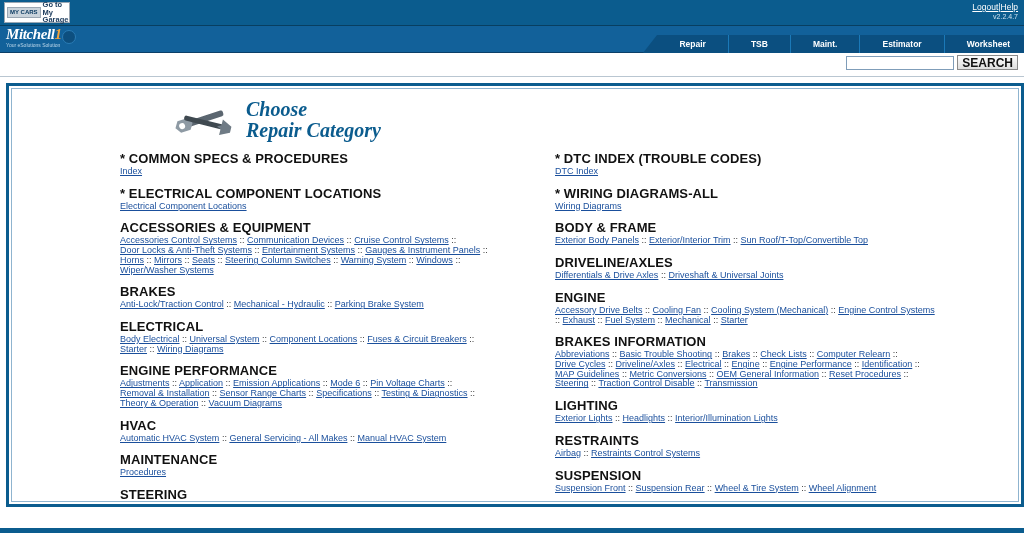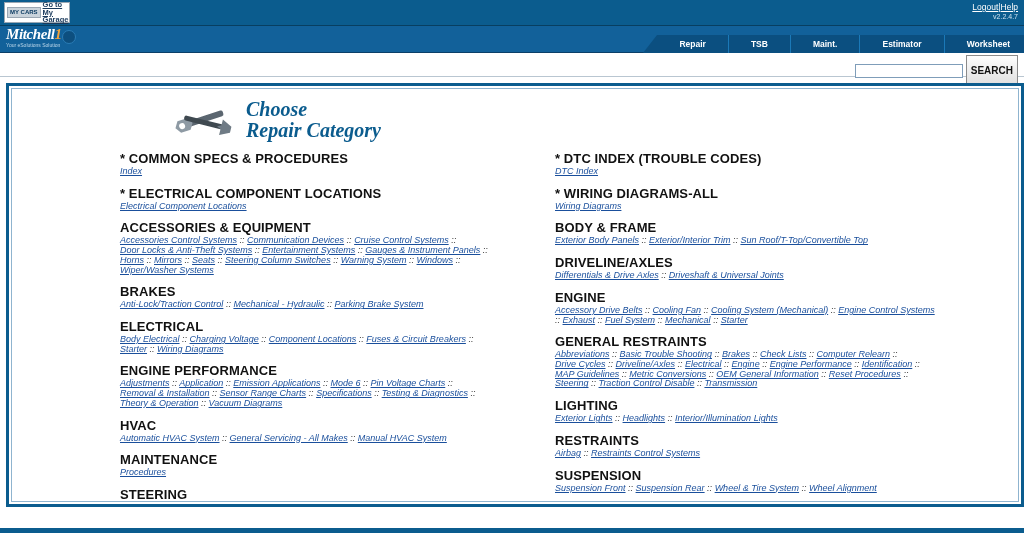--- a/index.html
+++ b/index.html
@@ -35,21 +35,21 @@
   .garage-btn .mycars {
     background: #c9d3db;
     color: #0b3a61;
     font-weight: bold;
     font-size: 6px;
     padding: 1px 2px;
     margin-right: 2px;
     border: 1px solid #9aa7b3;
     white-space: nowrap;
   }
-  .garage-btn .gl { font-weight: bold; font-size: 7.5px; text-decoration: underline; }
+  .garage-btn .gl { font-weight: bold; font-size: 7.5px; }
   .top-right {
     position: absolute; right: 6px; top: 2px;
     text-align: right;
     color: #ffffff;
     font-size: 8.5px;
   }
   .top-right a { color: #ffffff; text-decoration: underline; }
   .top-right .ver { font-size: 7px; color: #cfe2ef; display: block; margin-top: 1px; }
 
   
@@ -118,25 +118,25 @@
     display: flex; align-items: center;
   }
   .searchbox input {
     width: 108px; height: 14px;
     font-size: 9px;
     border: 1px solid #7f9db9;
     padding: 0 2px;
   }
   .searchbox .sbtn {
     margin-left: 3px;
-    height: 31px;
+    height: 15px;
     min-width: 40px;
     background: linear-gradient(#fdfdfd, #dfdfdf);
     border: 1px solid #8a8a8a;
-    font-size: 10px;
+    font-size: 12px;
     font-weight: bold;
     color: #111111;
     display: flex; align-items: center; justify-content: center;
     padding: 0 4px;
     cursor: pointer;
   }
 
   
   .page {
     position: relative;
@@ -179,21 +179,20 @@
     font-size: 13px;
     font-weight: bold;
     color: #111111;
     margin-bottom: 1px;
     letter-spacing: 0.1px;
   }
   .grp-links {
     font-size: 9px;
     line-height: 1.08;
     max-width: 380px;
-    font-style: italic;
   }
   .grp-links a { white-space: nowrap; }
   .sep2 { color: #333333; }
   .bottom-strip {
     position: absolute; left: 0; right: 0; bottom: 0;
     height: 5px; background: #0b5c8e;
   }
 </style>
 </head>
 <body>
@@ -268,21 +267,21 @@
           <div class="grp">
             <div class="grp-head">ACCESSORIES &amp; EQUIPMENT</div>
             <div class="grp-links"><a>Accessories Control Systems</a><span class="sep2"> :: </span><a>Communication Devices</a><span class="sep2"> :: </span><a>Cruise Control Systems</a><span class="sep2"> :: </span><a>Door Locks &amp; Anti-Theft Systems</a><span class="sep2"> :: </span><a>Entertainment Systems</a><span class="sep2"> :: </span><a>Gauges &amp; Instrument Panels</a><span class="sep2"> :: </span><a>Horns</a><span class="sep2"> :: </span><a>Mirrors</a><span class="sep2"> :: </span><a>Seats</a><span class="sep2"> :: </span><a>Steering Column Switches</a><span class="sep2"> :: </span><a>Warning System</a><span class="sep2"> :: </span><a>Windows</a><span class="sep2"> :: </span><a>Wiper/Washer Systems</a></div>
           </div>
           <div class="grp">
             <div class="grp-head">BRAKES</div>
             <div class="grp-links"><a>Anti-Lock/Traction Control</a><span class="sep2"> :: </span><a>Mechanical - Hydraulic</a><span class="sep2"> :: </span><a>Parking Brake System</a></div>
           </div>
           <div class="grp">
             <div class="grp-head">ELECTRICAL</div>
-            <div class="grp-links"><a>Body Electrical</a><span class="sep2"> :: </span><a>Charging Voltage</a><span class="sep2"> :: </span><a>Component Locations</a><span class="sep2"> :: </span><a>Fuses &amp; Circuit Breakers</a><span class="sep2"> :: </span><a>Starter</a><span class="sep2"> :: </span><a>Wiring Diagrams</a></div>
+            <div class="grp-links"><a>Body Electrical</a><span class="sep2"> :: </span><a>Universal System</a><span class="sep2"> :: </span><a>Component Locations</a><span class="sep2"> :: </span><a>Fuses &amp; Circuit Breakers</a><span class="sep2"> :: </span><a>Starter</a><span class="sep2"> :: </span><a>Wiring Diagrams</a></div>
           </div>
           <div class="grp">
             <div class="grp-head">ENGINE PERFORMANCE</div>
             <div class="grp-links"><a>Adjustments</a><span class="sep2"> :: </span><a>Application</a><span class="sep2"> :: </span><a>Emission Applications</a><span class="sep2"> :: </span><a>Mode 6</a><span class="sep2"> :: </span><a>Pin Voltage Charts</a><span class="sep2"> :: </span><a>Removal &amp; Installation</a><span class="sep2"> :: </span><a>Sensor Range Charts</a><span class="sep2"> :: </span><a>Specifications</a><span class="sep2"> :: </span><a>Testing &amp; Diagnostics</a><span class="sep2"> :: </span><a>Theory &amp; Operation</a><span class="sep2"> :: </span><a>Vacuum Diagrams</a></div>
           </div>
           <div class="grp">
             <div class="grp-head">HVAC</div>
             <div class="grp-links"><a>Automatic HVAC System</a><span class="sep2"> :: </span><a>General Servicing - All Makes</a><span class="sep2"> :: </span><a>Manual HVAC System</a></div>
           </div>
           <div class="grp">
@@ -312,21 +311,21 @@
           </div>
           <div class="grp">
             <div class="grp-head">DRIVELINE/AXLES</div>
             <div class="grp-links"><a>Differentials &amp; Drive Axles</a><span class="sep2"> :: </span><a>Driveshaft &amp; Universal Joints</a></div>
           </div>
           <div class="grp">
             <div class="grp-head">ENGINE</div>
             <div class="grp-links"><a>Accessory Drive Belts</a><span class="sep2"> :: </span><a>Cooling Fan</a><span class="sep2"> :: </span><a>Cooling System (Mechanical)</a><span class="sep2"> :: </span><a>Engine Control Systems</a><span class="sep2"> :: </span><a>Exhaust</a><span class="sep2"> :: </span><a>Fuel System</a><span class="sep2"> :: </span><a>Mechanical</a><span class="sep2"> :: </span><a>Starter</a></div>
           </div>
           <div class="grp">
-            <div class="grp-head">GENERAL RESTRAINTS</div>
+            <div class="grp-head">BRAKES INFORMATION</div>
             <div class="grp-links"><a>Abbreviations</a><span class="sep2"> :: </span><a>Basic Trouble Shooting</a><span class="sep2"> :: </span><a>Brakes</a><span class="sep2"> :: </span><a>Check Lists</a><span class="sep2"> :: </span><a>Computer Relearn</a><span class="sep2"> :: </span><a>Drive Cycles</a><span class="sep2"> :: </span><a>Driveline/Axles</a><span class="sep2"> :: </span><a>Electrical</a><span class="sep2"> :: </span><a>Engine</a><span class="sep2"> :: </span><a>Engine Performance</a><span class="sep2"> :: </span><a>Identification</a><span class="sep2"> :: </span><a>MAP Guidelines</a><span class="sep2"> :: </span><a>Metric Conversions</a><span class="sep2"> :: </span><a>OEM General Information</a><span class="sep2"> :: </span><a>Reset Procedures</a><span class="sep2"> :: </span><a>Steering</a><span class="sep2"> :: </span><a>Traction Control Disable</a><span class="sep2"> :: </span><a>Transmission</a></div>
           </div>
           <div class="grp">
             <div class="grp-head">LIGHTING</div>
             <div class="grp-links"><a>Exterior Lights</a><span class="sep2"> :: </span><a>Headlights</a><span class="sep2"> :: </span><a>Interior/Illumination Lights</a></div>
           </div>
           <div class="grp">
             <div class="grp-head">RESTRAINTS</div>
             <div class="grp-links"><a>Airbag</a><span class="sep2"> :: </span><a>Restraints Control Systems</a></div>
           </div>

